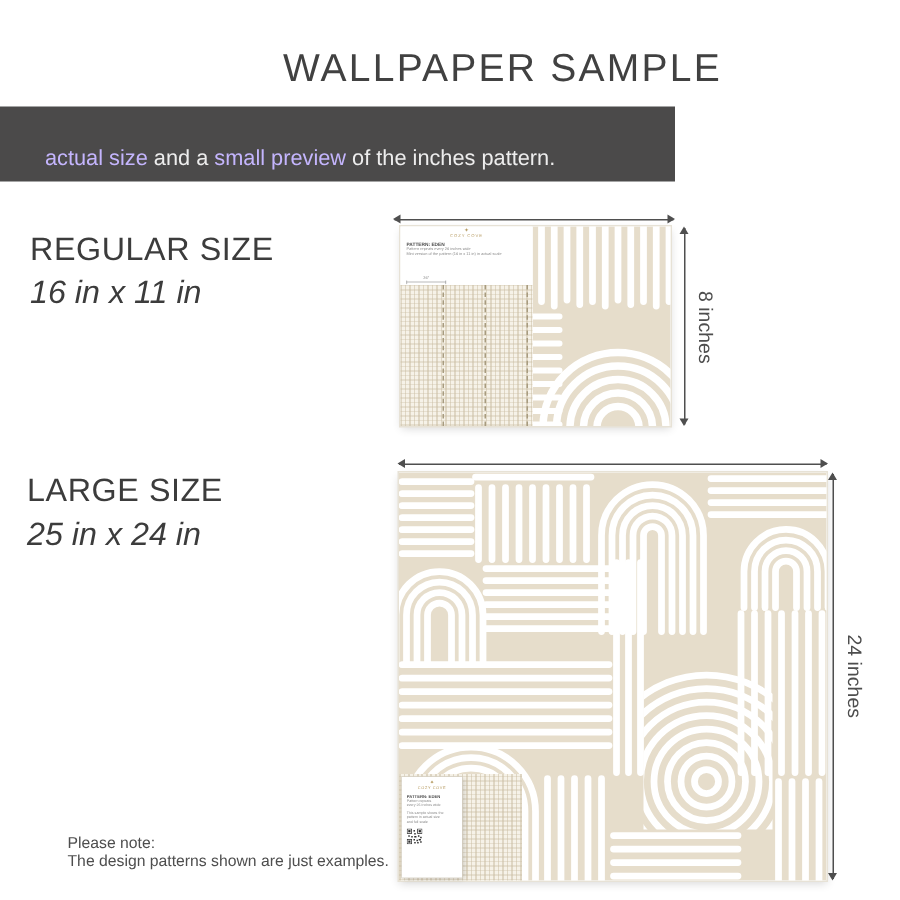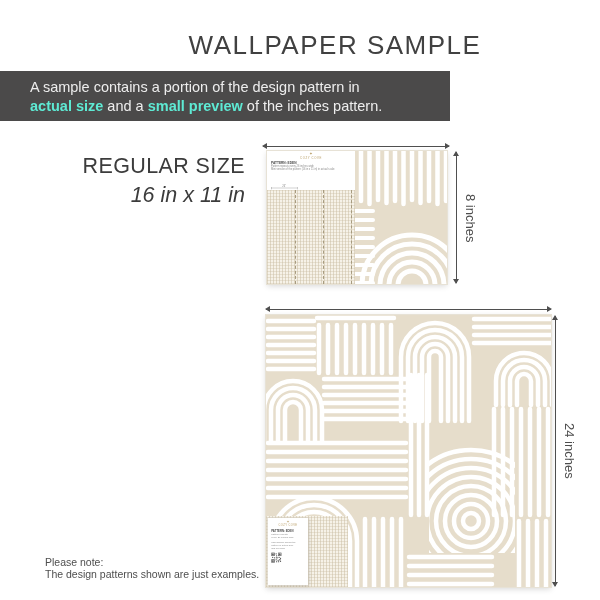--- a/index.html
+++ b/index.html
@@ -4,24 +4,24 @@
 <style>
   html,body{margin:0;padding:0;background:#fff;}
   .canvas{position:relative;width:589px;height:600px;background:#fff;overflow:hidden;
           font-family:"Liberation Sans",sans-serif;color:#3e3e3e;}
 
   
   .page-title{position:absolute;left:70px;top:30px;width:530px;text-align:center;
               font-size:26px;letter-spacing:1.5px;color:#414141;font-weight:400;white-space:nowrap;}
   .banner{position:absolute;left:0;top:71px;width:450px;height:50px;background:#4b4a4a;
           box-sizing:border-box;padding:7px 0 0 30px;color:#ededed;font-size:14.5px;line-height:19px;}
-  .banner b{color:#5eead4;font-weight:700;}
-
-  
-  .size-label{position:absolute;text-align:right;color:#3c3c3c;}
+  .banner b{color:#c4b5fd;font-weight:400;}
+
+  
+  .size-label{position:absolute;color:#3c3c3c;}
   .size-label .nm{font-size:21.5px;letter-spacing:.4px;}
   .size-label .dm{font-size:21.5px;margin-top:4px;font-style:italic;}
 
   
   .dim-text{position:absolute;font-size:13px;color:#4d4d4d;text-align:center;margin-top:40px;}
   .vtext{position:absolute;font-size:13px;color:#4d4d4d;writing-mode:vertical-rl;text-align:center;}
   .harrow{position:absolute;height:0;border-top:1px solid #4f4f4f;}
   .harrow::before{content:"";position:absolute;left:-1px;top:-4px;width:0;height:0;
     border-top:3.5px solid transparent;border-bottom:3.5px solid transparent;border-right:5.5px solid #4f4f4f;}
   .harrow::after{content:"";position:absolute;right:-1px;top:-4px;width:0;height:0;
@@ -65,21 +65,21 @@
   .note{position:absolute;left:29px;top:556px;font-size:10.5px;line-height:12.3px;color:#4e4e4e;margin-left:16px;}
 </style>
 </head>
 <body>
 
 <div class="canvas">
 
   <div class="page-title">WALLPAPER SAMPLE</div>
 
   <div class="banner">
-    <span>A sample contains a portion of the design pattern in</span><br>
+    <br>
     <b>actual size</b><span> and a </span><b>small preview</b><span> of the inches pattern.</span>
   </div>
 
   <div class="size-label" style="left:20px;top:154px;width:225px;">
     <div class="nm">REGULAR SIZE</div>
     <div class="dm">16 in x 11 in</div>
   </div>
 
   <div class="dim-text" style="left:267px;top:129px;width:180px;">16 inches</div>
   <div class="harrow" style="left:263px;top:146px;width:186px;"></div>
@@ -116,20 +116,24 @@
       </div>
     </div>
 
     <div class="linen" style="position:absolute;left:0;top:39px;width:88px;height:94px;">
       <div class="seam" style="left:28px;"></div>
       <div class="seam" style="left:56px;"></div>
       <div class="seam" style="left:84px;"></div>
     </div>
   </div>
 
+  <div class="size-label" style="left:18px;top:315px;width:225px;">
+    <div class="nm">LARGE SIZE</div>
+    <div class="dm">25 in x 24 in</div>
+  </div>
 
   <div class="harrow" style="left:266px;top:309px;width:285px;"></div>
   <div class="varrow" style="left:555px;top:316px;height:270px;"></div>
   <div class="vtext" style="left:562px;top:316px;height:270px;">24 inches</div>
 
   <div class="sample" style="left:266px;top:315px;width:285px;height:272px;">
 
     <svg width="285" height="272" viewBox="0 0 285 272" style="position:absolute;left:0;top:0;">
       <defs>
         <clipPath id="sunclip">

